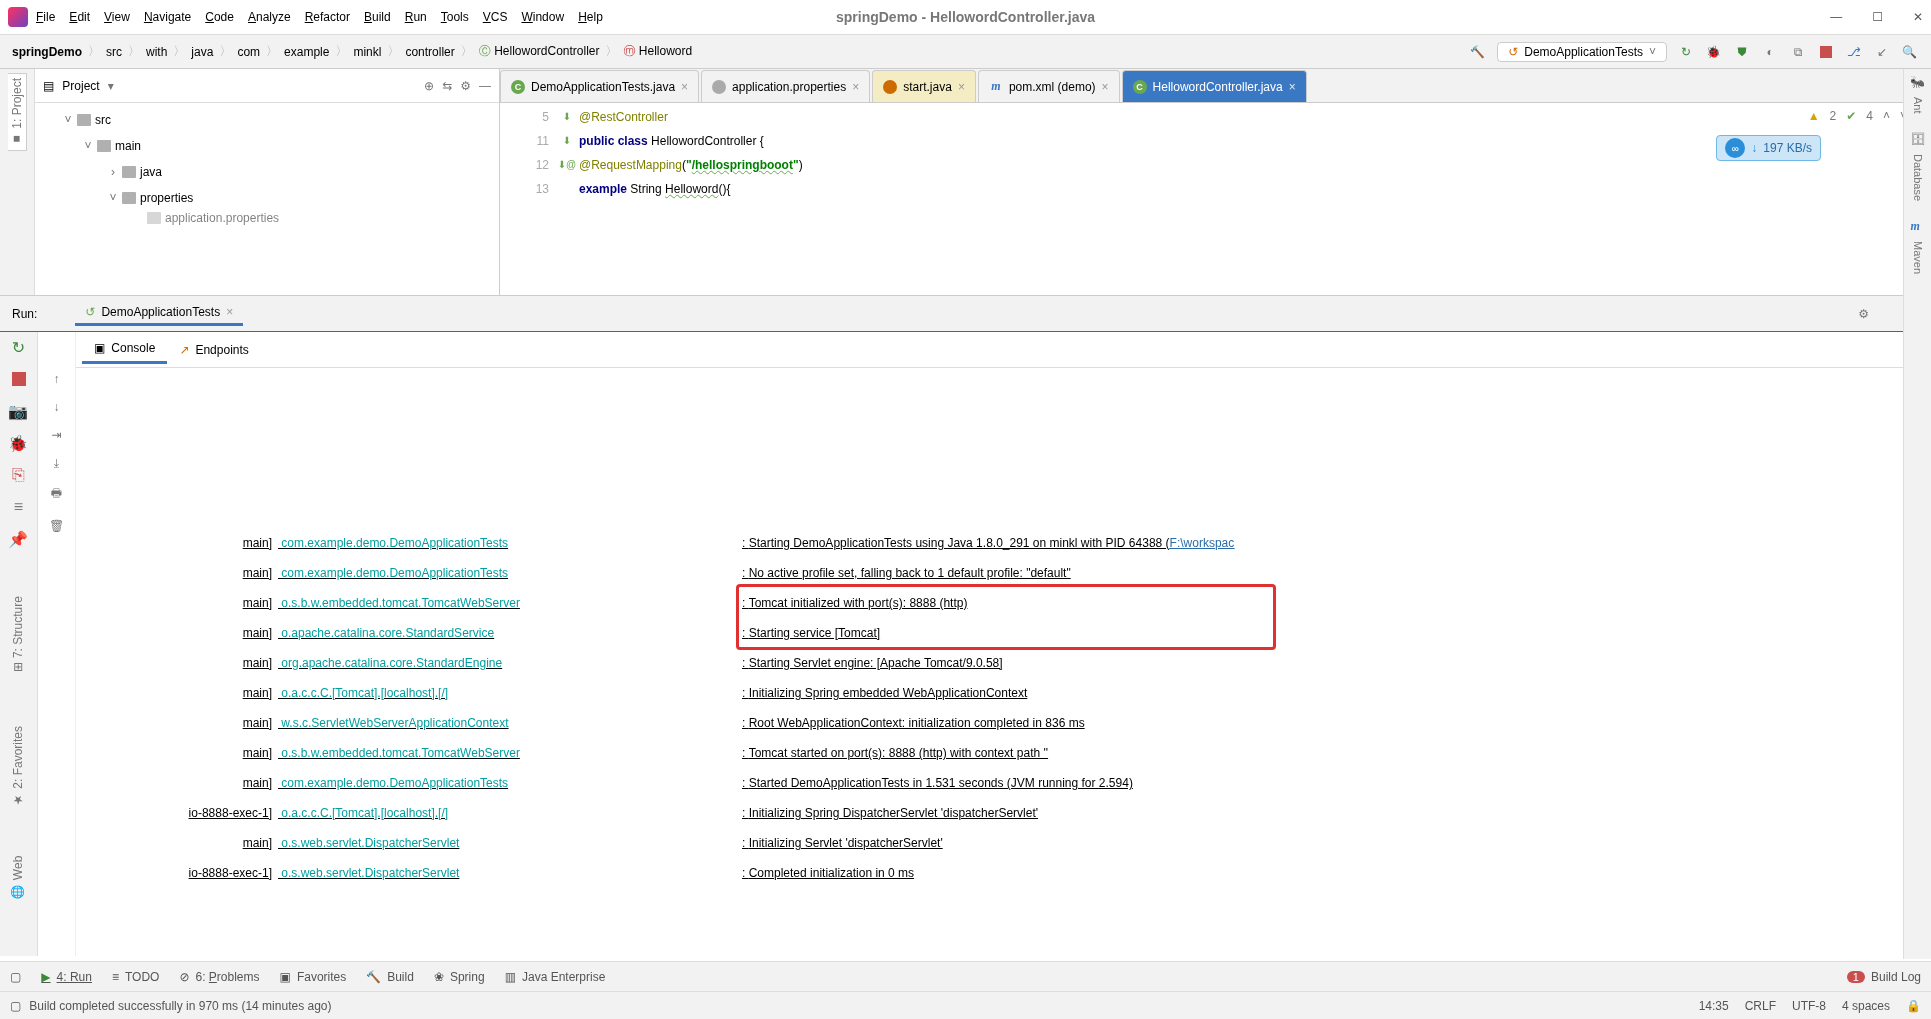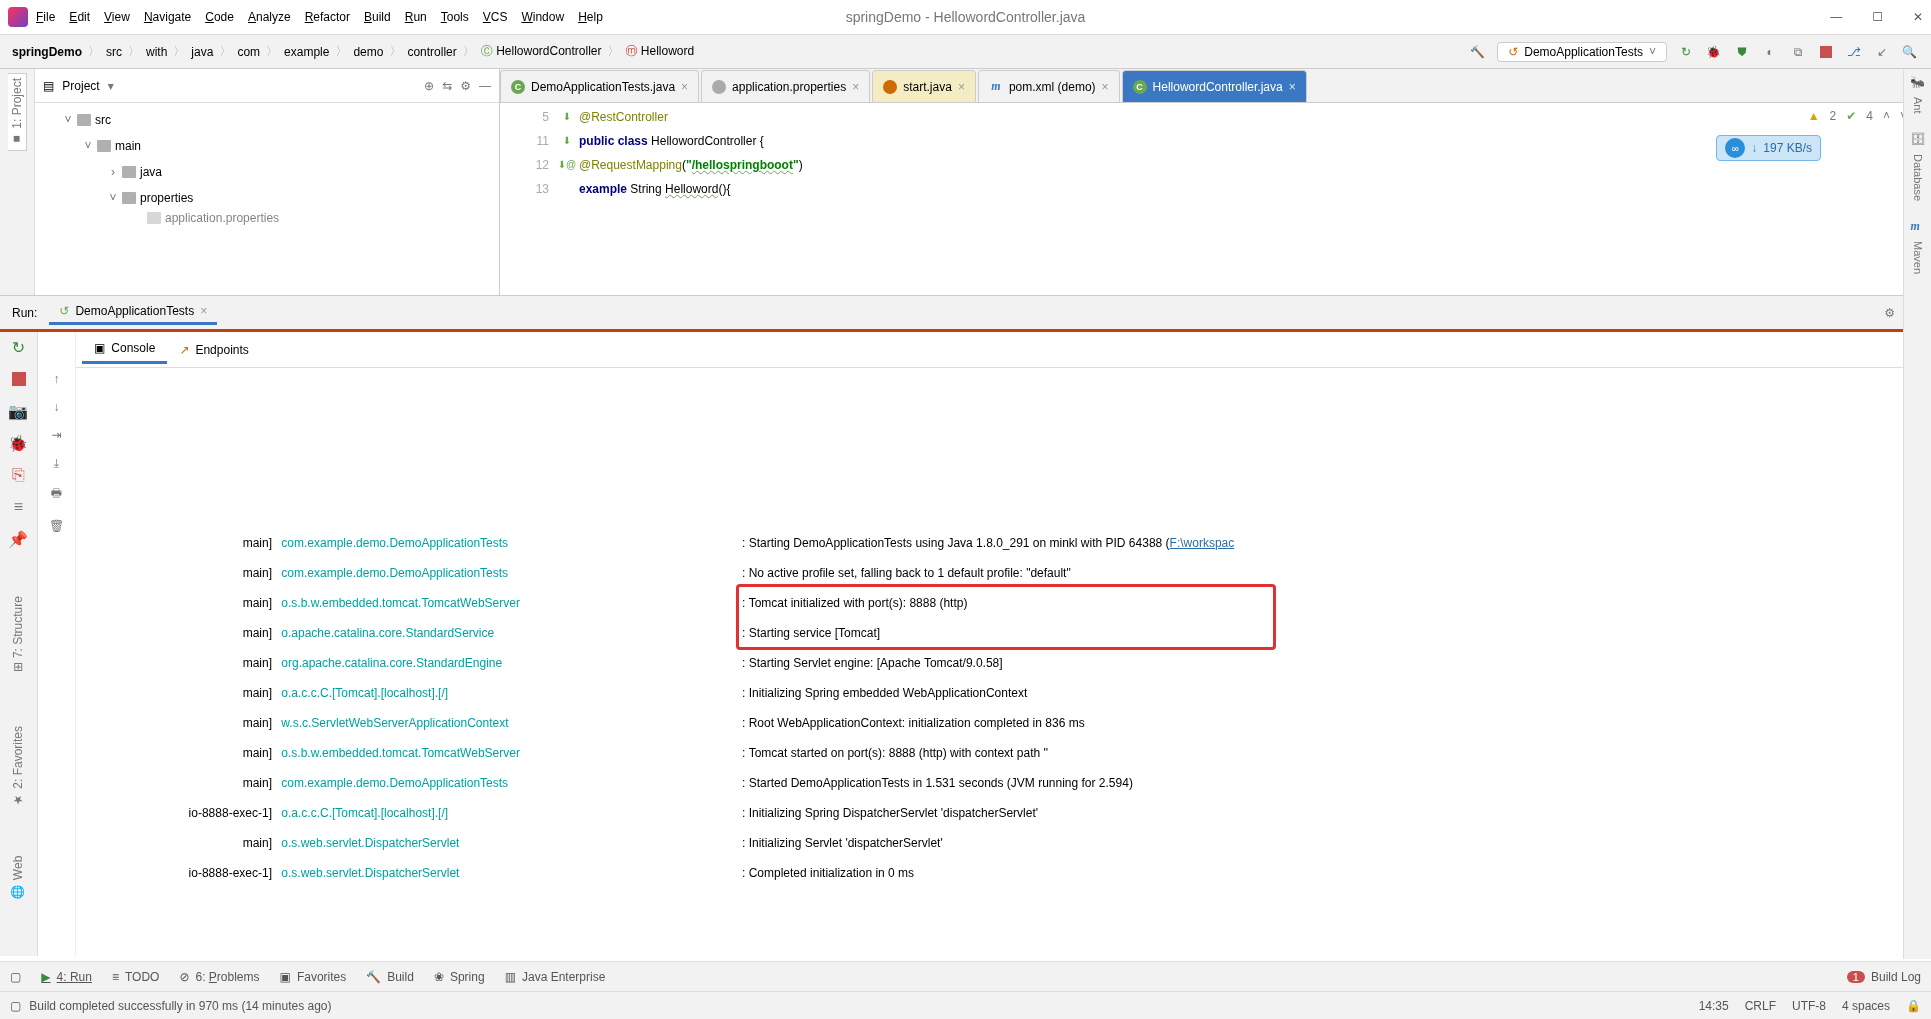--- a/index.html
+++ b/index.html
@@ -4,21 +4,21 @@
 <style>
 * { margin: 0; padding: 0; box-sizing: border-box; font-family: "Segoe UI", Arial, sans-serif; font-size: 12px; }
 body { background: #fff; color: #000; overflow: hidden; width: 1931px; height: 1019px; position: relative; }
 
 
 .titlebar { height: 35px; display: flex; align-items: center; padding: 0 8px; border-bottom: 1px solid #ddd; }
 .titlebar .logo { width: 20px; height: 20px; background: linear-gradient(135deg,#fe315d,#6f42c1); border-radius: 4px; margin-right: 8px; }
 .titlebar .menus { display: flex; gap: 14px; font-size: 14px; }
 .titlebar .menus span { cursor: default; }
 .titlebar .menus span u { text-decoration: underline; }
-.titlebar .wintitle { position: absolute; left: 50%; transform: translateX(-50%); color: #777; font-size: 14px; }
+.titlebar .wintitle { position: absolute; left: 50%; transform: translateX(-50%); color: #777; font-size: 14px; font-weight: bold; }
 .titlebar .winbtns { position: absolute; right: 8px; display: flex; gap: 30px; font-size: 14px; color: #555;}
 
 
 .navbar { height: 34px; display: flex; align-items: center; padding: 0 12px; border-bottom: 1px solid #ccc; background: #f2f2f2; font-size: 14px; }
 .navbar .crumbs { display: flex; align-items: center; gap: 6px; }
 .navbar .crumbs .sep { color: #aaa; }
 .navbar .spacer { flex: 1; }
 .navbar .toolgrp { display: flex; align-items: center; gap: 10px; }
 .navbar .run-config { border: 1px solid #ccc; border-radius: 4px; padding: 2px 10px; display: flex; align-items: center; gap: 6px; background: #fff;}
 .navbar .tool-icon { width: 18px; height: 18px; display: flex; align-items: center; justify-content: center; color: #555; }
@@ -77,21 +77,21 @@
 .code-text .cls { color: #000; }
 .code-text .underline { text-decoration: underline wavy #6aa84f; text-decoration-thickness: 1px;}
 .code-badges { position: absolute; top: 6px; right: 24px; display: flex; gap: 10px; align-items: center; font-size: 13px; color: #777;}
 .code-badges .warn { color: #d9a400;}
 .code-badges .ok { color: #6aa84f;}
 .speed-badge { position: absolute; top: 32px; right: 110px; background: #cce6f7; border: 1px solid #6fb8e8; border-radius: 4px; padding: 2px 8px; display: flex; align-items: center; gap: 6px; color: #2a6ca8; font-size: 14px;}
 .speed-badge .dot { width: 20px; height: 20px; background: #2a8fd8; border-radius: 50%; display: flex; align-items: center; justify-content: center; color: #fff; font-size: 10px;}
 
 
 .run-window { border-top: 1px solid #ccc; background: #fff; }
-.run-header { height: 36px; display: flex; align-items: center; padding: 0 12px; background: #f2f2f2; border-bottom: 3px solid #c2410c; font-size: 14px;}
+.run-header { height: 36px; display: flex; align-items: center; padding: 0 12px; background: #f2f2f2; border-bottom: 1px solid #c2410c; font-size: 14px; gap: 26px;}
 .run-header .title { color: #000; margin-right: 12px;}
 .run-header .config-tab { display: flex; align-items: center; gap: 6px; padding: 4px 10px; border-bottom: 3px solid #3b78c4;}
 .run-header .config-tab .close { color: #999;}
 .run-header .spacer { flex: 1; }
 .run-header .gear { color: #777; }
 
 .run-body { display: flex; height: 624px;}
 .run-left-tools { width: 38px; background: #f2f2f2; border-right: 1px solid #ddd; display: flex; flex-direction: column; align-items: center; padding-top: 6px; gap: 14px;}
 .run-left-tools .t-icon { width: 18px; height: 18px; display:flex; align-items:center; justify-content:center; font-size: 16px;}
 .run-left-tools .play { color: #3b8a3b;}
@@ -99,21 +99,21 @@
 .run-left-tools .cam { color: #555;}
 .run-left-tools .bug { color: #6aa84f;}
 .run-left-tools .exit { color: #c94f4f;}
 
 .run-col2 { width: 38px; background: #fff; border-right: 1px solid #eee; display:flex; flex-direction: column; align-items: center; padding-top: 40px; gap: 14px; color: #777;}
 .run-main { flex: 1; display: flex; flex-direction: column; }
 .run-tabs { height: 36px; display: flex; align-items: center; padding: 0 6px; border-bottom: 1px solid #ddd; font-size: 14px;}
 .run-tab { display: flex; align-items: center; gap: 6px; padding: 6px 12px;}
 .run-tab.active { border-bottom: 3px solid #3b78c4;}
 
-.console { padding: 160px 6px 6px 6px; font-family: "Consolas","Courier New",monospace; font-size: 16px; line-height: 30px; white-space: pre; overflow: hidden; }
+.console { padding: 160px 6px 6px 6px; font-family: "Consolas","Courier New",monospace; font-size: 16px; line-height: 30px; white-space: pre; overflow: hidden; text-decoration: underline; }
 .console .line { display: flex; }
 .console .thread { width: 190px; text-align: right; color: #000;}
 .console .logger { color: #00a0a0; padding: 0 6px;}
 .console .logger-pad { display: inline-block; min-width: 470px;}
 .console .colon { color: #000;}
 .console .msg { color: #000;}
 .console .link { color: #2a6ca8; text-decoration: underline;}
 .console .hlrect { position: absolute; border: 3px solid #e03030; border-radius: 4px; pointer-events:none;}
 
 
@@ -172,21 +172,21 @@
       <span>src</span>
       <span class="sep">〉</span>
       <span>with</span>
       <span class="sep">〉</span>
       <span>java</span>
       <span class="sep">〉</span>
       <span>com</span>
       <span class="sep">〉</span>
       <span>example</span>
       <span class="sep">〉</span>
-      <span>demo</span>
+      <span>minkl</span>
       <span class="sep">〉</span>
       <span>controller</span>
       <span class="sep">〉</span>
       <span><span style="color: rgb(106, 168, 79);">Ⓒ </span>HellowordController</span>
       <span class="sep">〉</span>
       <span><span style="color: rgb(201, 79, 79);">ⓜ </span>Helloword</span>
     </div>
   <div class="spacer"></div>
   <div class="toolgrp">
     <span class="tool-icon hammer">🔨</span>

